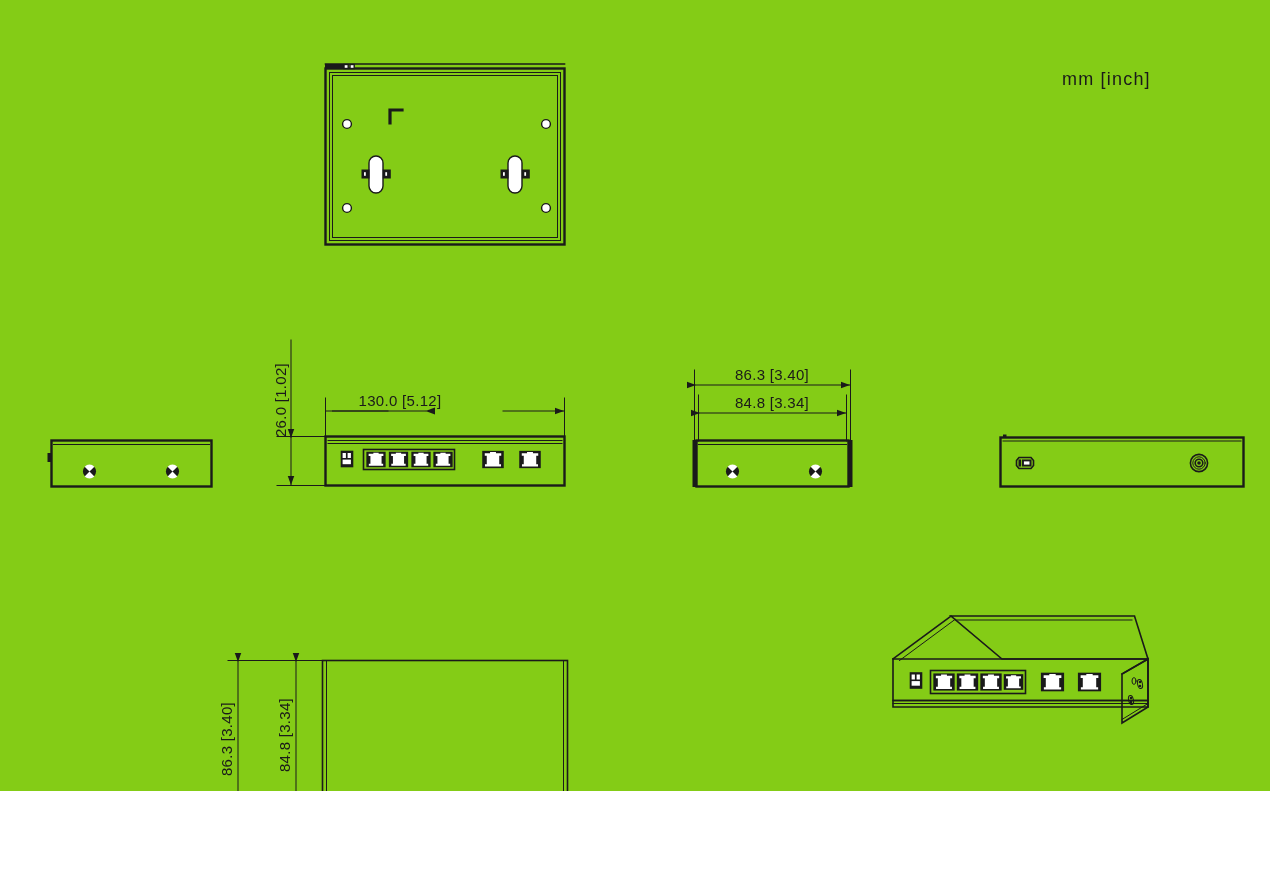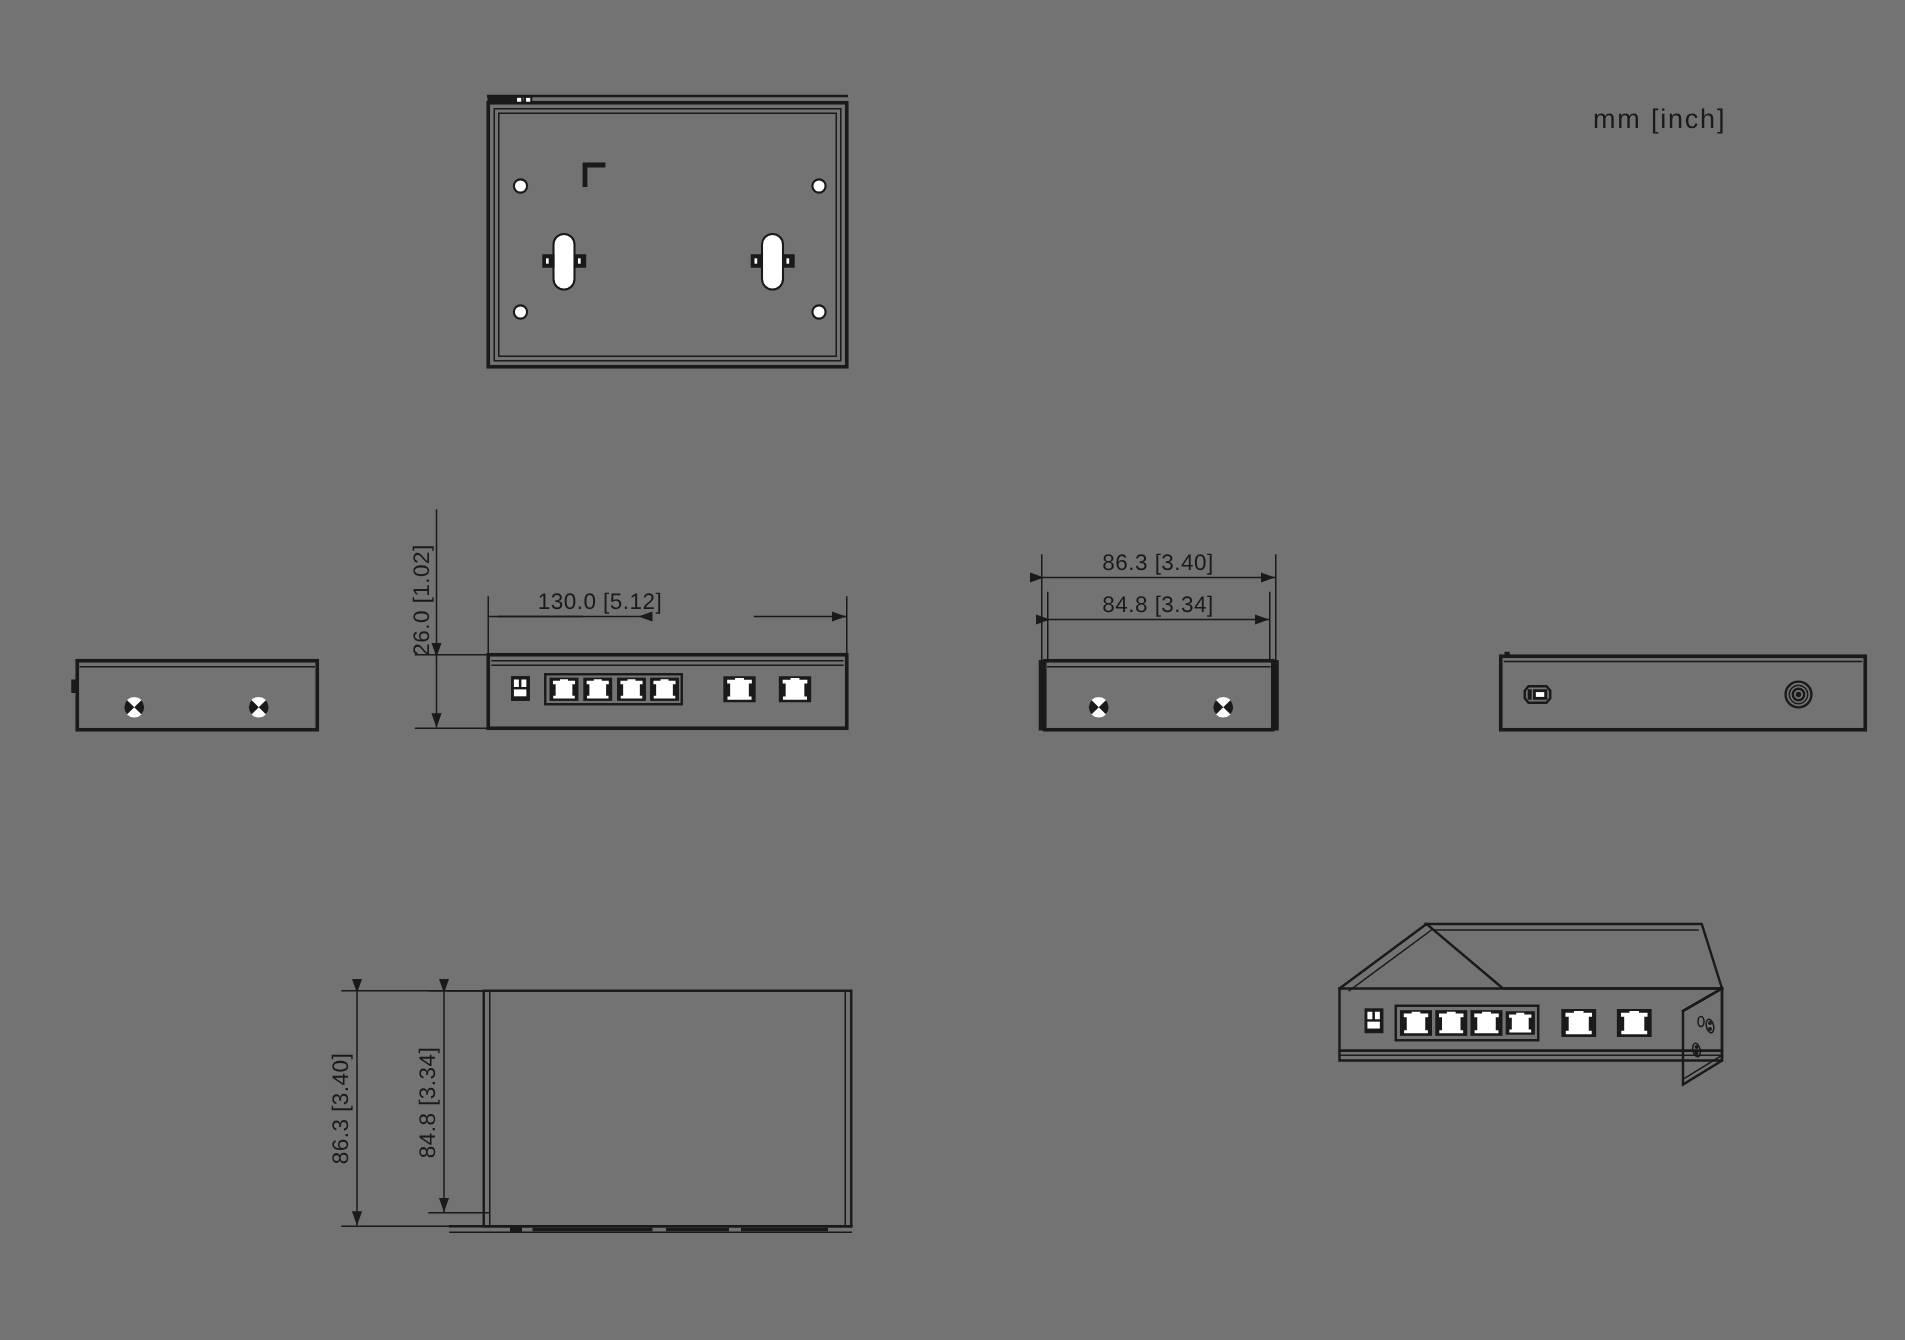--- a/index.html
+++ b/index.html
@@ -8,22 +8,22 @@
     padding: 0;
     background: #ffffff;
   }
   body {
     font-family: "Liberation Sans", sans-serif;
     color: #1a1a1a;
   }
   #sheet {
     position: relative;
     width: 1270px;
-    height: 893px;
-    background: #737373;
+    height: 791px;
+    background: #84cc16;
     overflow: hidden;
   }
   #drawing-svg {
     position: absolute;
     left: 0;
     top: 0;
     width: 1270px;
     height: 893px;
   }
   .dimtext {

